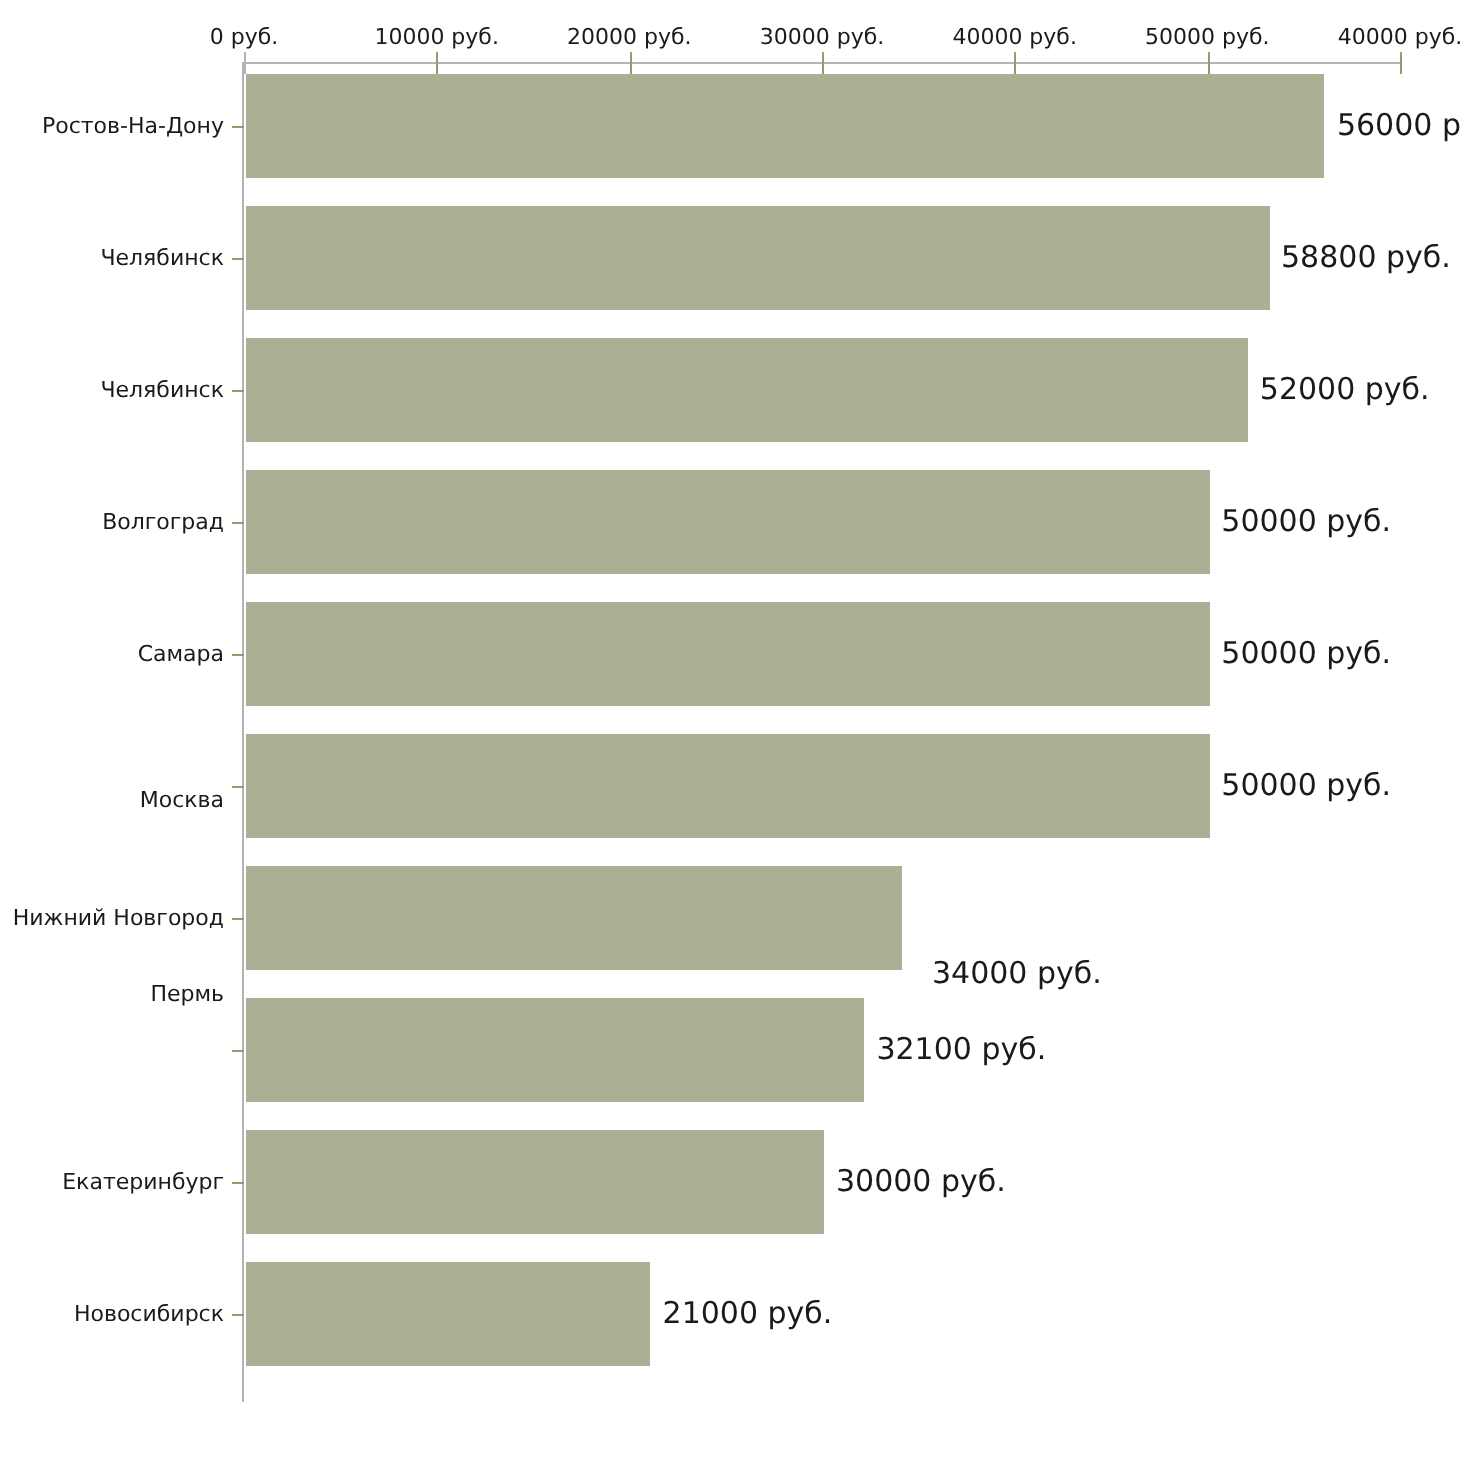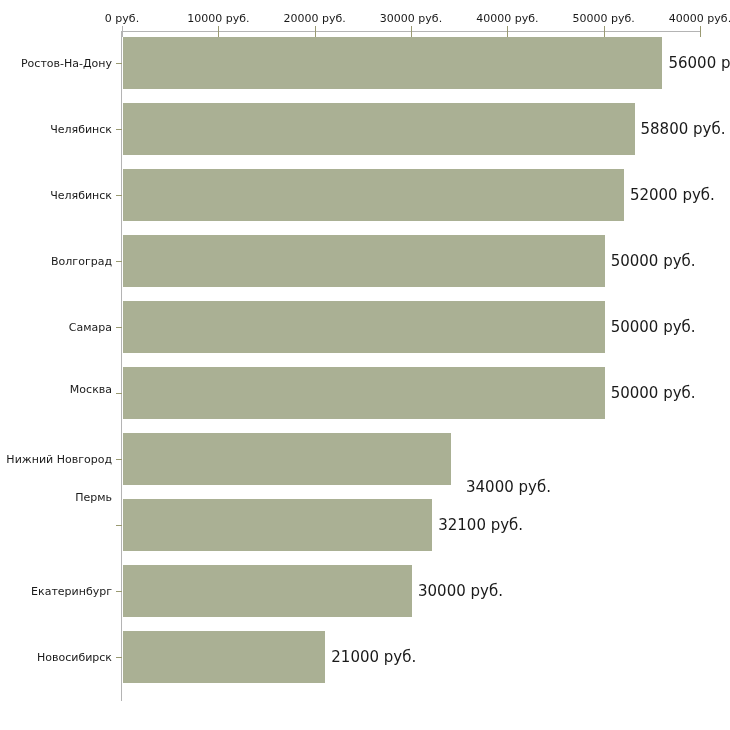--- a/index.html
+++ b/index.html
@@ -124,21 +124,21 @@
       <div class="cat-label" style="top: 63px;">Ростов-На-Дону</div>
       <div class="y-tick" style="top: 129px;"></div>
       <div class="cat-label" style="top: 129px;">Челябинск</div>
       <div class="y-tick" style="top: 195px;"></div>
       <div class="cat-label" style="top: 195px;">Челябинск</div>
       <div class="y-tick" style="top: 261px;"></div>
       <div class="cat-label" style="top: 261px;">Волгоград</div>
       <div class="y-tick" style="top: 327px;"></div>
       <div class="cat-label" style="top: 327px;">Самара</div>
       <div class="y-tick" style="top: 393px;"></div>
-      <div class="cat-label" style="top: 389px;">Москва</div>
+      <div class="cat-label" style="top: 400px;">Москва</div>
       <div class="y-tick" style="top: 459px;"></div>
       <div class="cat-label" style="top: 459px;">Нижний Новгород</div>
       <div class="y-tick" style="top: 525px;"></div>
       <div class="cat-label" style="top: 497px;">Пермь</div>
       <div class="y-tick" style="top: 591px;"></div>
       <div class="cat-label" style="top: 591px;">Екатеринбург</div>
       <div class="y-tick" style="top: 657px;"></div>
       <div class="cat-label" style="top: 657px;">Новосибирск</div>
     </div>
   <div id="bars-layer">

